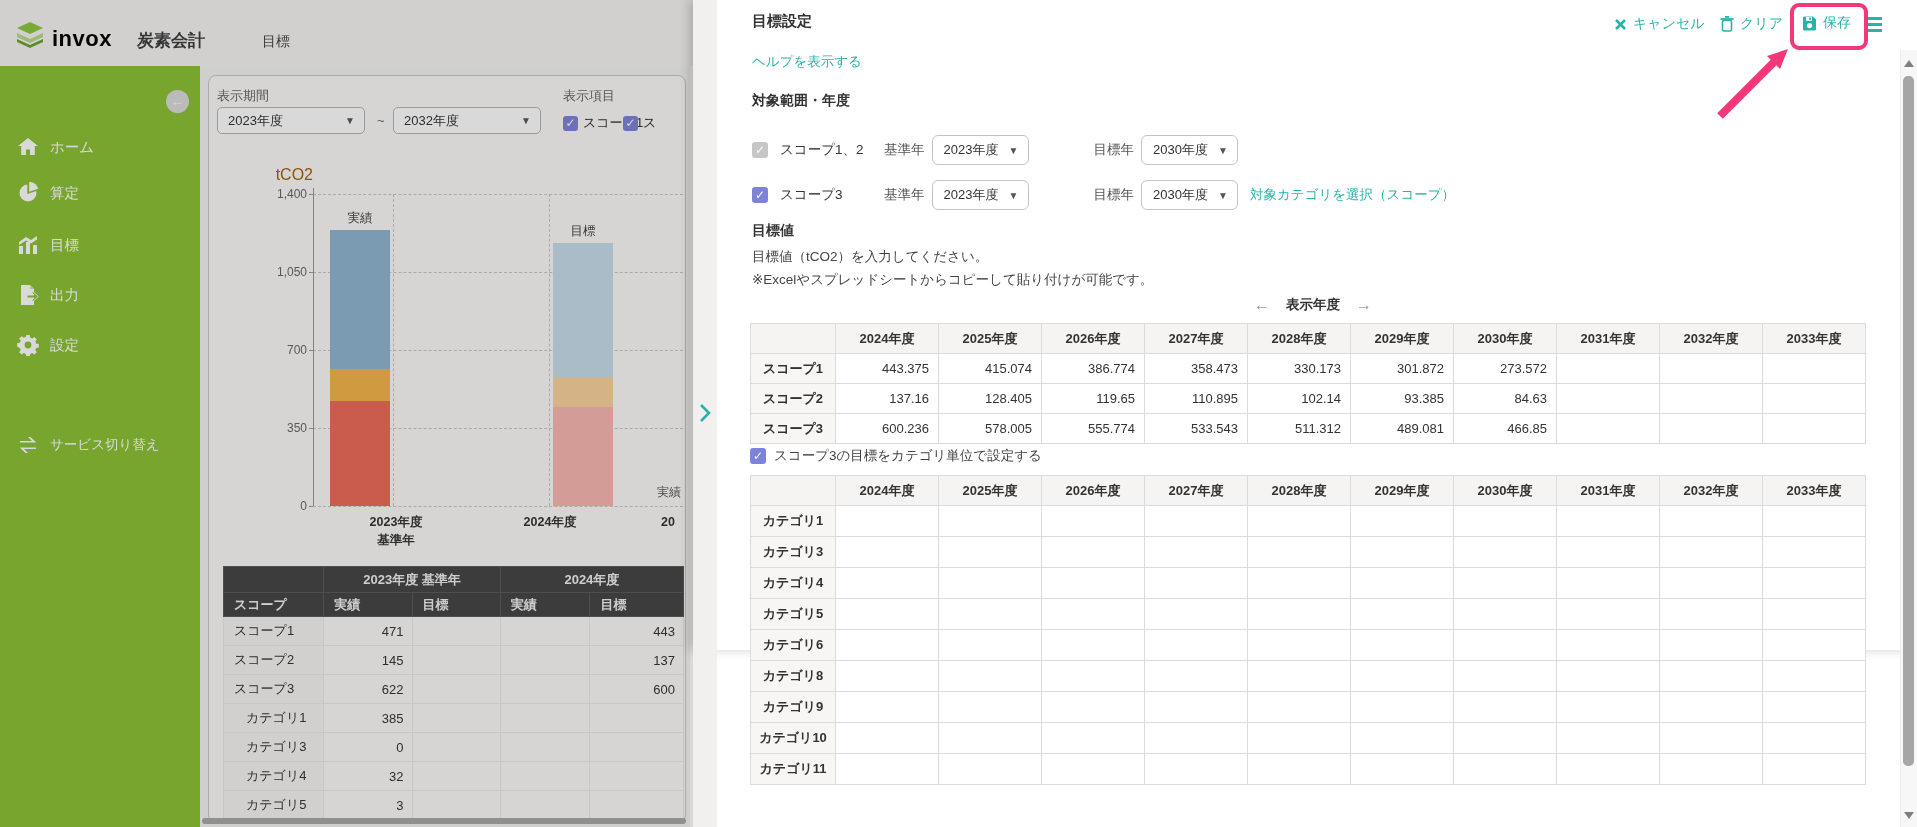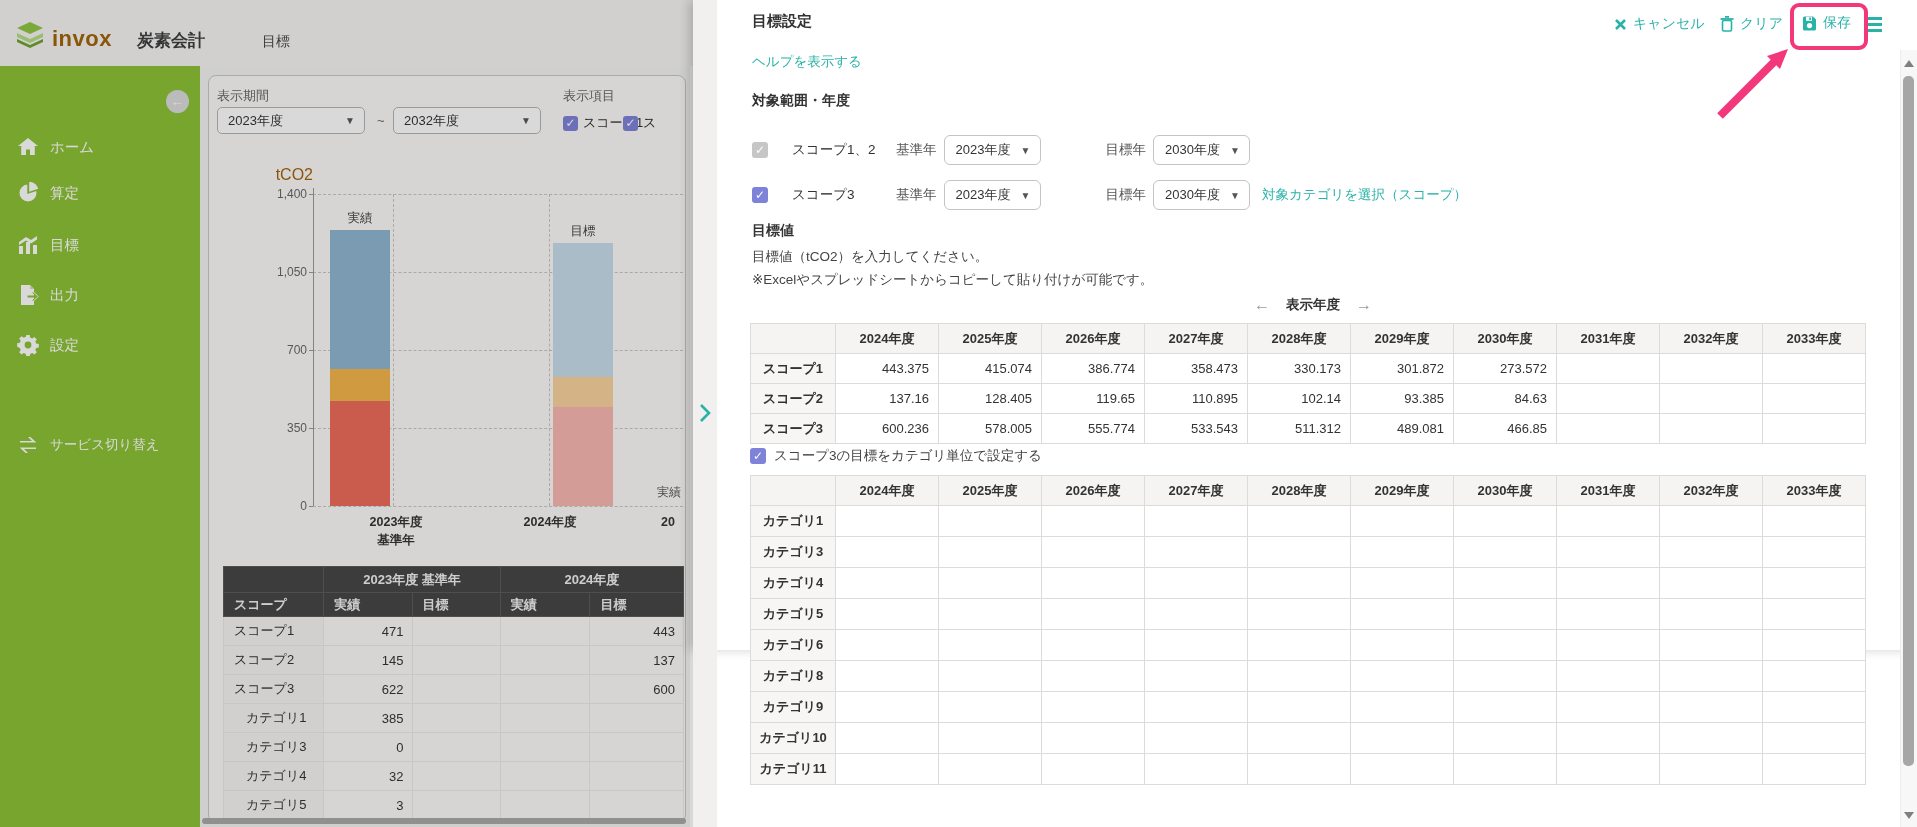--- a/index.html
+++ b/index.html
@@ -3,21 +3,21 @@
 <meta charset="utf-8">
 <style>
   html,body{margin:0;padding:0;background:#fff;}
   .stage{position:relative;width:1917px;height:827px;overflow:hidden;
     font-family:"Liberation Sans","DejaVu Sans",sans-serif;color:#333;}
   .abs{position:absolute;}
 
   
   .topbar{left:0;top:0;width:1917px;height:66px;background:#f6f5f4;}
   .logo-icon{left:15px;top:20px;width:30px;height:28px;}
-  .brand{left:52px;top:26px;font-size:22px;font-weight:bold;color:#a16207;letter-spacing:.5px;}
+  .brand{left:52px;top:26px;font-size:22px;font-weight:bold;color:#000000;letter-spacing:.5px;}
   .brand-suffix{left:137px;top:29px;font-size:17px;font-weight:bold;color:#3c3c3c;}
   .topnav{left:262px;top:33px;font-size:14px;color:#444;}
 
   
   .sidebar{left:0;top:66px;width:200px;height:761px;background:#8bc134;}
   .collapse-btn{left:166px;top:24px;width:23px;height:23px;border-radius:50%;
     background:#dcdcdc;color:#fff;font-size:14px;font-weight:bold;text-align:center;line-height:22px;}
   .nav-item{left:0;width:200px;height:30px;color:#fff;}
   .nav-item .nicon{position:absolute;left:17px;top:4px;width:22px;height:22px;}
   .nav-item .nlabel{position:absolute;left:50px;top:6px;font-size:14.5px;}
@@ -63,21 +63,21 @@
   
   .drawer{left:693px;top:0;width:1224px;height:650px;background:#fff;z-index:100;
     box-shadow:-4px 0 10px rgba(0,0,0,0.18);}
   .drawer-strip{left:0;top:0;width:24px;height:827px;background:#f1f0ee;}
   .drawer-title{font-size:15px;font-weight:bold;color:#333;}
   .link{color:#29b3a8;font-size:13.5px;cursor:pointer;}
   .tealbtn{position:absolute;display:flex;align-items:center;gap:6px;color:#29b3a8;font-size:14px;cursor:pointer;}
   .heading{font-size:14px;font-weight:bold;color:#333;}
   .body-text{font-size:13.5px;color:#444;line-height:22px;}
   .scope-row{position:absolute;display:flex;align-items:center;height:30px;font-size:13.5px;color:#444;}
-  .scope-row .slabel{width:104px;margin-left:24px;color:#333;}
+  .scope-row .slabel{width:104px;margin-left:12px;color:#333;}
   .dselect{position:relative;width:97px;height:30px;background:#fff;border:1px solid #c4c4c4;border-radius:6px;
     font-size:13px;color:#333;line-height:28px;padding-left:11px;box-sizing:border-box;}
   .dselect .caret{position:absolute;right:9px;top:1px;color:#555;font-size:10px;}
   .pager{display:flex;align-items:center;gap:16px;justify-content:center;}
   .pager .arr{color:#999;font-size:16px;}
   .pager .plabel{font-size:13.5px;font-weight:bold;color:#333;}
 
   .ytable{border-collapse:collapse;table-layout:fixed;font-size:13px;background:#fff;}
   .ytable th,.ytable td{border:1px solid #dcdbda;overflow:hidden;white-space:nowrap;}
   .ytable thead th{background:#f5f4f2;font-weight:bold;color:#333;text-align:center;height:27px;}

